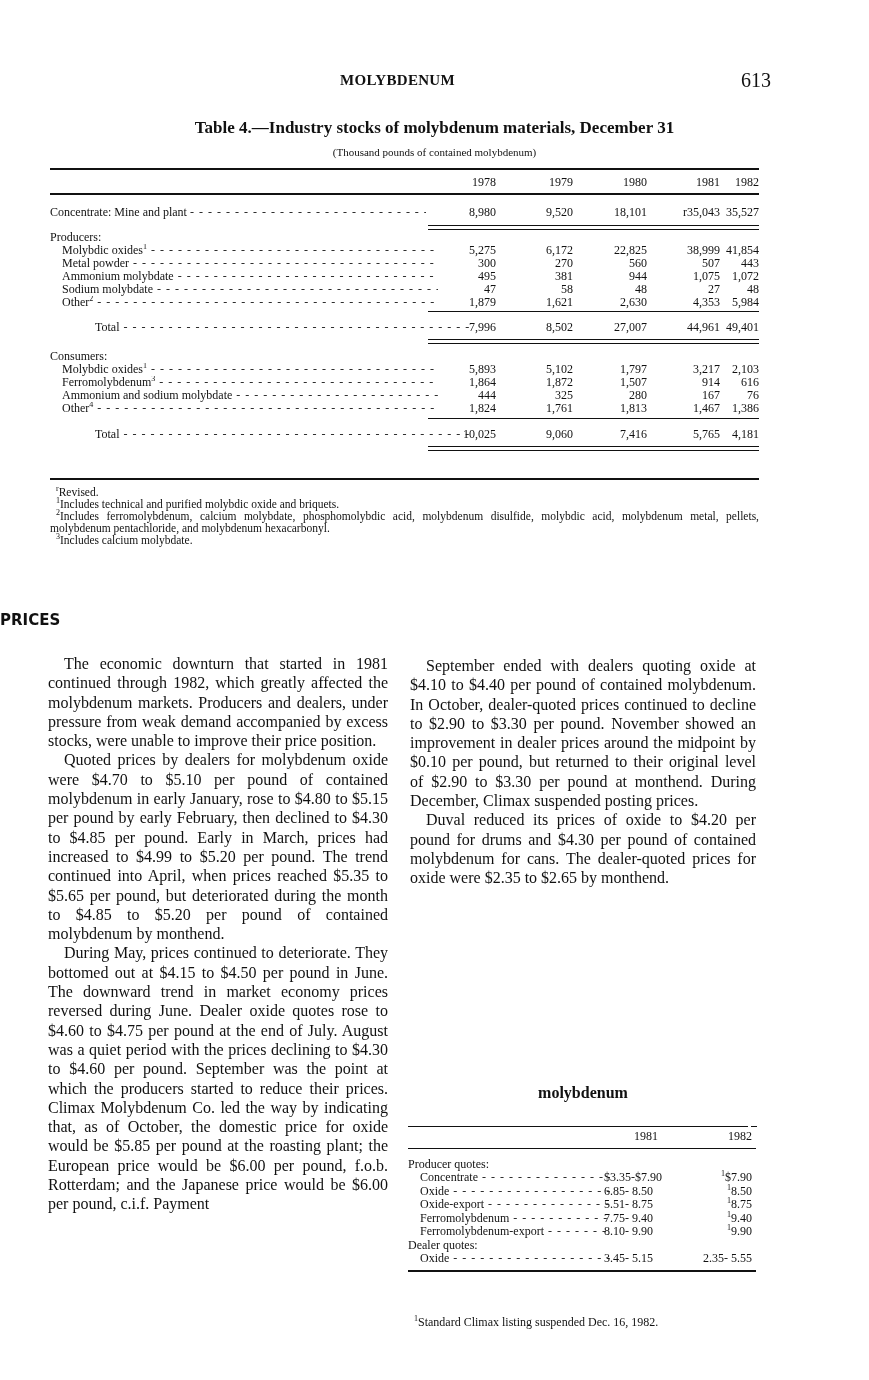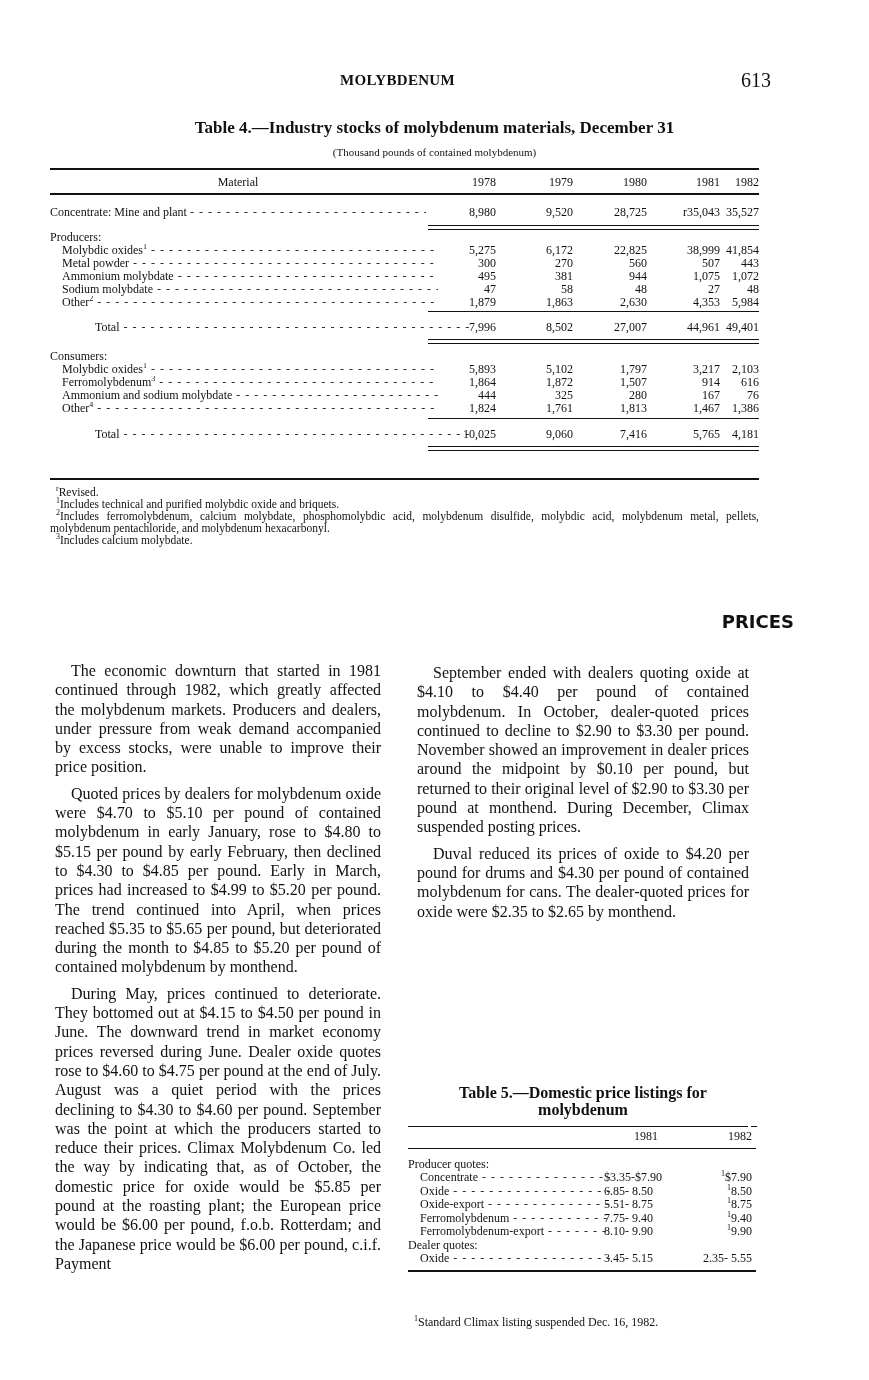--- a/index.html
+++ b/index.html
@@ -19,23 +19,23 @@
   .c0 { left:386px; } .c1 { left:463px; } .c2 { left:537px; } .c3 { left:610px; } .c4 { left:649px; width:60px; }
   .hdr { height:22px; line-height:22px; }
   .hdr .lbl { text-align:center; width:376px; }
   .ind1 { padding-left:12px; }
   .ind2 { padding-left:45px; }
   .sumline { position:absolute; left:378px; width:331px; border-top:1px solid #111; }
   .dblline { position:absolute; left:378px; width:331px; height:3px; border-top:1px solid #111; border-bottom:1px solid #111; }
   .footnotes { left:50px; top:486px; width:709px; font-size:11.5px; line-height:12px; }
   .footnotes p { margin:0; text-indent:6px; text-align:justify; }
   sup { font-size:8px; line-height:0; }
-  .sec-heading { left:0; width:794px; top:611px; text-align:right; font-family:"DejaVu Sans","Liberation Sans",sans-serif; font-weight:bold; font-size:18px; }
+  .sec-heading { left:0; width:794px; top:611px; text-align:left; font-family:"DejaVu Sans","Liberation Sans",sans-serif; font-weight:bold; font-size:15px; }
   .col { font-size:16px; line-height:19.3px; text-align:justify; }
-  .col p { margin:7px; text-indent:16px; }
+  .col p { margin:0; text-indent:16px; }
   .col p.cont { text-indent:0; }
   .colL { left:48px; top:654px; width:340px; }
   .colR { left:410px; top:656px; width:346px; }
   .t5-title { left:410px; top:1084px; width:346px; text-align:center; font-weight:bold; font-size:16px; line-height:17px; }
   .t5 { left:408px; top:1126px; width:348px; font-size:12px; }
   .t5 .row { height:13.5px; line-height:13.5px; }
   .t5 .lbl { width:190px; }
   .t5 .n1 { position:absolute; left:196px; width:80px; text-align:left; }
   .t5 .n2 { position:absolute; left:284px; width:60px; text-align:right; }
   .t5-foot { left:414px; top:1285px; width:346px; font-size:12px;margin-top:30px; }
@@ -47,34 +47,33 @@
   <span class="running-title">MOLYBDENUM</span>
   <span class="page-number">613</span>
 </div>
 
 <div class="abs t4-title">Table 4.—Industry stocks of molybdenum materials, December 31</div>
 <div class="abs t4-sub">(Thousand pounds of contained molybdenum)</div>
 
 <div class="abs t4" style="height:316px;">
   <div class="rule" style="position:absolute;left:0;top:0;width:709px;"></div>
   <div class="row hdr" style="position:absolute;top:3px;width:709px;">
-    <span class="lbl">Material</span>
     <span class="num c0">1978</span>
     <span class="num c1">1979</span>
     <span class="num c2">1980</span>
     <span class="num c3">1981</span>
     <span class="num c4">1982</span>
   </div>
   <div class="rule" style="position:absolute;left:0;top:25px;width:709px;"></div>
 
   <div class="row" style="position:absolute;top:38px;width:709px;">
     <span class="lbl"><span>Concentrate: Mine and plant</span> <span class="dots">- - - - - - - - - - - - - - - - - - - - - - - - - - - - - - - - - - - - - -</span></span>
     <span class="num c0">8,980</span>
     <span class="num c1">9,520</span>
-    <span class="num c2">28,725</span>
+    <span class="num c2">18,101</span>
     <span class="num c3">r35,043</span>
     <span class="num c4">35,527</span>
   </div>
   <div class="dblline" style="top:57px;"></div>
 
   <div class="row" style="position:absolute;top:63px;width:709px;">
     <span class="lbl">Producers:</span>
   </div>
   <div id="prod-rows" style="position:absolute;top:76px;width:709px;">
       <div class="row">
@@ -105,21 +104,21 @@
         <span class="lbl ind1"><span>Sodium molybdate</span><span class="dots"> - - - - - - - - - - - - - - - - - - - - - - - - - - - - - - - - - - - - - - - - - - - - -</span></span>
         <span class="num c0">47</span>
         <span class="num c1">58</span>
         <span class="num c2">48</span>
         <span class="num c3">27</span>
         <span class="num c4">48</span>
       </div>
       <div class="row">
         <span class="lbl ind1"><span>Other</span><sup>2</sup><span class="dots"> - - - - - - - - - - - - - - - - - - - - - - - - - - - - - - - - - - - - - - - - - - - - -</span></span>
         <span class="num c0">1,879</span>
-        <span class="num c1">1,863</span>
+        <span class="num c1">1,621</span>
         <span class="num c2">2,630</span>
         <span class="num c3">4,353</span>
         <span class="num c4">5,984</span>
       </div>
     </div>
   <div class="sumline" style="top:143px;"></div>
   <div class="row" style="position:absolute;top:153px;width:709px;">
     <span class="lbl ind2"><span>Total</span><span class="dots"> - - - - - - - - - - - - - - - - - - - - - - - - - - - - - - - - - - - - - - -</span></span>
     <span class="num c0">7,996</span>
     <span class="num c1">8,502</span>
@@ -192,21 +191,20 @@
     <p>The economic downturn that started in 1981 continued through 1982, which greatly affected the molybdenum markets. Producers and dealers, under pressure from weak demand accompanied by excess stocks, were unable to improve their price position.</p>
     <p>Quoted prices by dealers for molybdenum oxide were $4.70 to $5.10 per pound of contained molybdenum in early January, rose to $4.80 to $5.15 per pound by early February, then declined to $4.30 to $4.85 per pound. Early in March, prices had increased to $4.99 to $5.20 per pound. The trend continued into April, when prices reached $5.35 to $5.65 per pound, but deteriorated during the month to $4.85 to $5.20 per pound of contained molybdenum by monthend.</p>
     <p>During May, prices continued to deteriorate. They bottomed out at $4.15 to $4.50 per pound in June. The downward trend in market economy prices reversed during June. Dealer oxide quotes rose to $4.60 to $4.75 per pound at the end of July. August was a quiet period with the prices declining to $4.30 to $4.60 per pound. September was the point at which the producers started to reduce their prices. Climax Molybdenum Co. led the way by indicating that, as of October, the domestic price for oxide would be $5.85 per pound at the roasting plant; the European price would be $6.00 per pound, f.o.b. Rotterdam; and the Japanese price would be $6.00 per pound, c.i.f. Payment</p>
   </div>
 <div class="abs col colR" id="colR">
     <p>September ended with dealers quoting oxide at $4.10 to $4.40 per pound of contained molybdenum. In October, dealer-quoted prices continued to decline to $2.90 to $3.30 per pound. November showed an improvement in dealer prices around the midpoint by $0.10 per pound, but returned to their original level of $2.90 to $3.30 per pound at monthend. During December, Climax suspended posting prices.</p>
     <p>Duval reduced its prices of oxide to $4.20 per pound for drums and $4.30 per pound of contained molybdenum for cans. The dealer-quoted prices for oxide were $2.35 to $2.65 by monthend.</p>
   </div>
 
 <div class="abs t5-title">
-  <div>Table 5.—Domestic price listings for</div>
   <div>molybdenum</div>
 </div>
 
 <div class="abs t5" style="height:150px;">
   <div style="position:absolute;left:0;top:0;width:340px;border-top:1px solid #111;"></div>
   <div style="position:absolute;left:343px;top:0;width:6px;border-top:1px solid #111;"></div>
   <div class="row" style="position:absolute;top:4px;width:348px;">
     <span class="n1" style="left:226px;">1981</span>
     <span class="n2">1982</span>
   </div>

